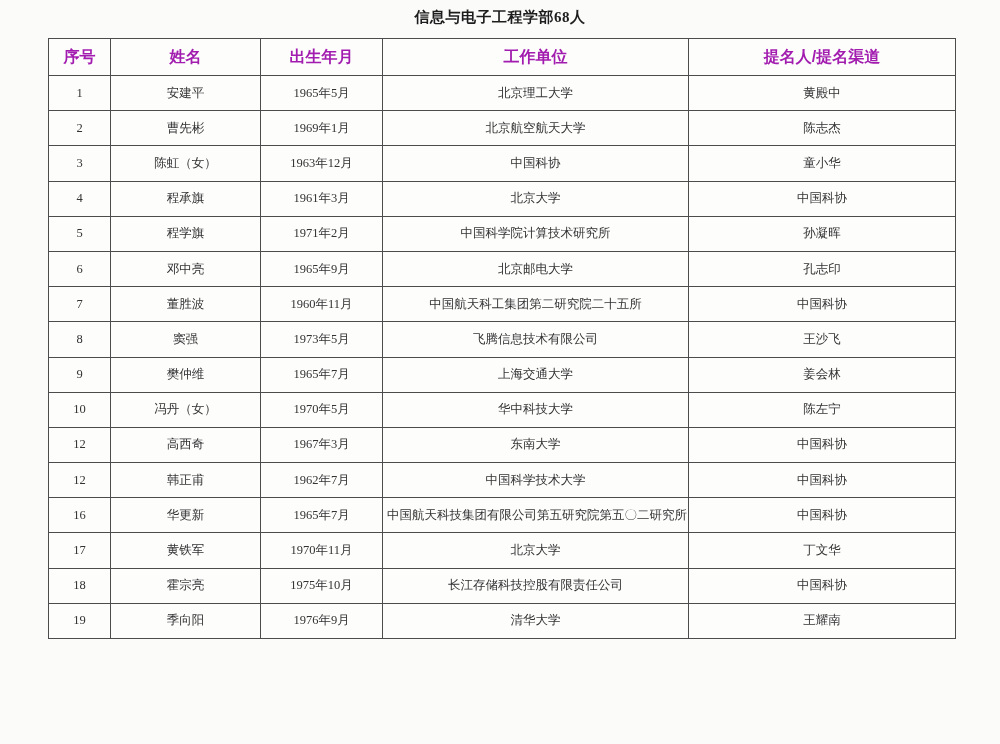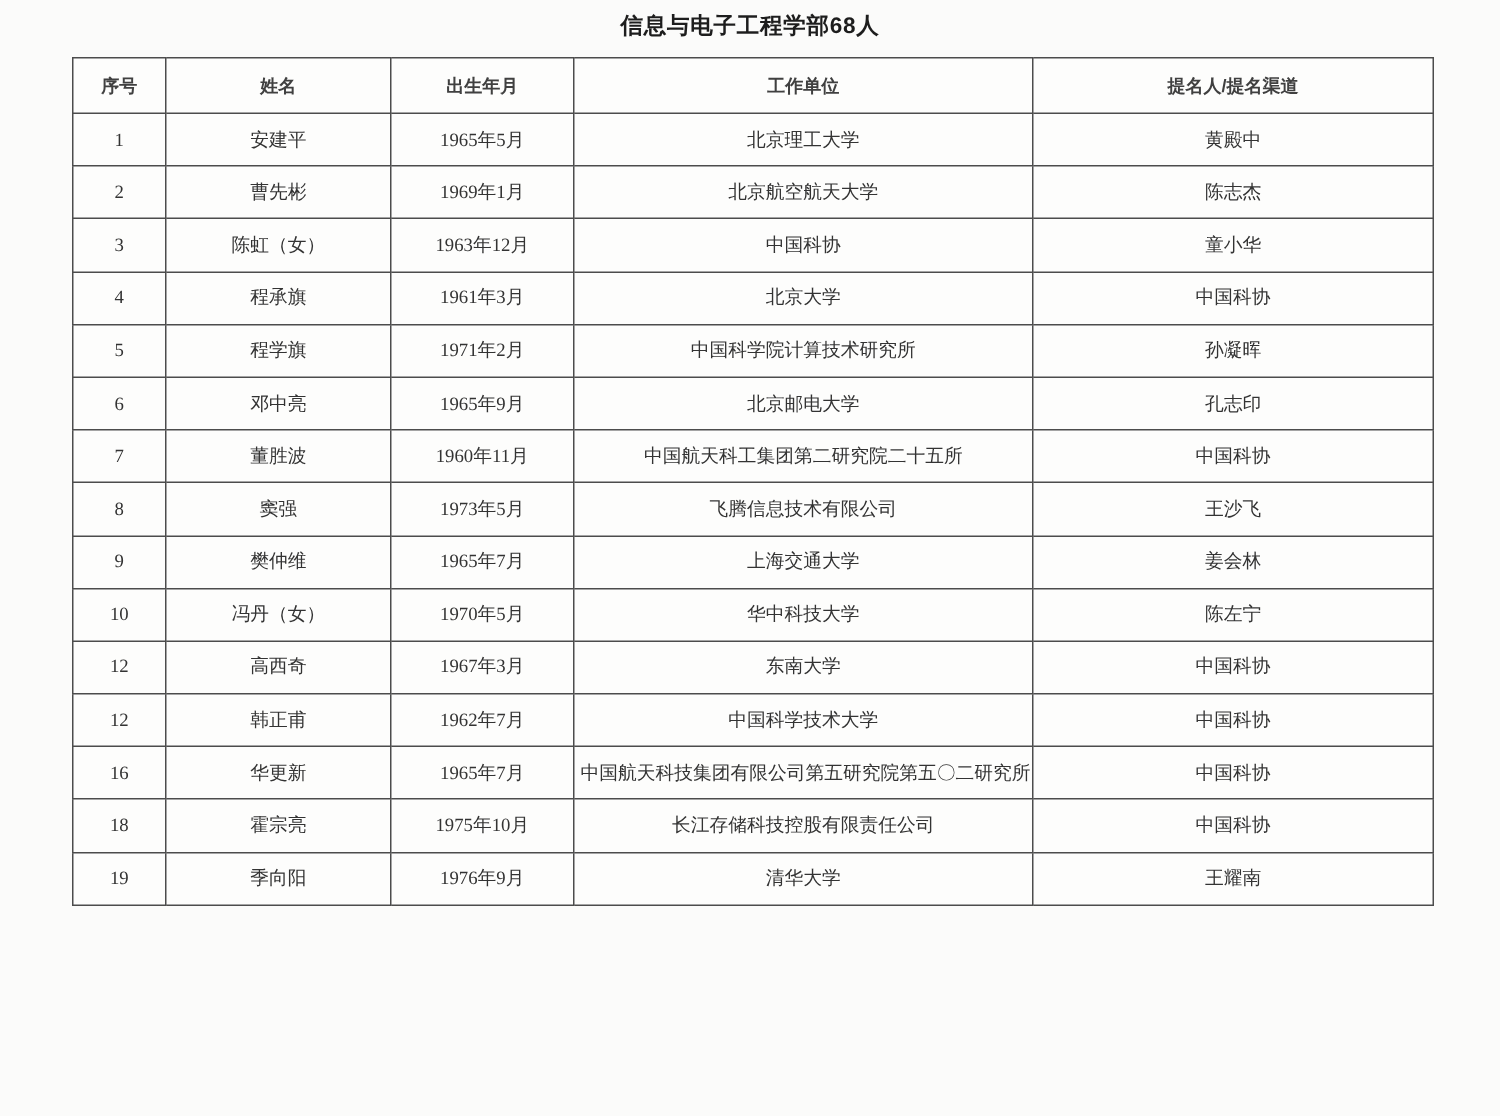--- a/index.html
+++ b/index.html
@@ -19,21 +19,21 @@
     position: relative;
     width: 1000px;
     height: 744px;
   }
   .doc-title {
     position: absolute;
     top: 8px;
     left: 0;
     width: 100%;
     text-align: center;
-    font-family: Liberation Sans, sans-serif;
+    font-family: Liberation Serif, serif;
     font-size: 15px;
     font-weight: bold;
     color: #1d1d1d;
     letter-spacing: 0.5px;
   }
   table.roster {
     position: absolute;
     top: 38px;
     left: 48px;
     width: 907px;
@@ -46,23 +46,23 @@
     border: 1px solid #4c4c4c;
     text-align: center;
     vertical-align: middle;
     padding: 0 4px;
     overflow: hidden;
     white-space: nowrap;
   }
   table.roster thead th {
     height: 36px;
     font-family: "Liberation Sans", "DejaVu Sans", sans-serif;
-    font-size: 12px;
+    font-size: 16px;
     font-weight: bold;
-    color: #404040;
+    color: #a21caf;
   }
   table.roster tbody td {
     height: 34.2px;
     font-size: 12.5px;
     color: #333333;
   }
   col.c-index { width: 62px; }
   col.c-name  { width: 150px; }
   col.c-birth { width: 122px; }
   col.c-org   { width: 306px; }
@@ -194,20 +194,27 @@
 
 
         <tr>
           <td>16</td>
           <td>华更新</td>
           <td>1965年7月</td>
           <td>中国航天科技集团有限公司第五研究院第五〇二研究所</td>
           <td>中国科协</td>
         </tr>
 
+        <tr>
+          <td>17</td>
+          <td>黄铁军</td>
+          <td>1970年11月</td>
+          <td>北京大学</td>
+          <td>丁文华</td>
+        </tr>
 
         <tr>
           <td>18</td>
           <td>霍宗亮</td>
           <td>1975年10月</td>
           <td>长江存储科技控股有限责任公司</td>
           <td>中国科协</td>
         </tr>
 
         <tr>

